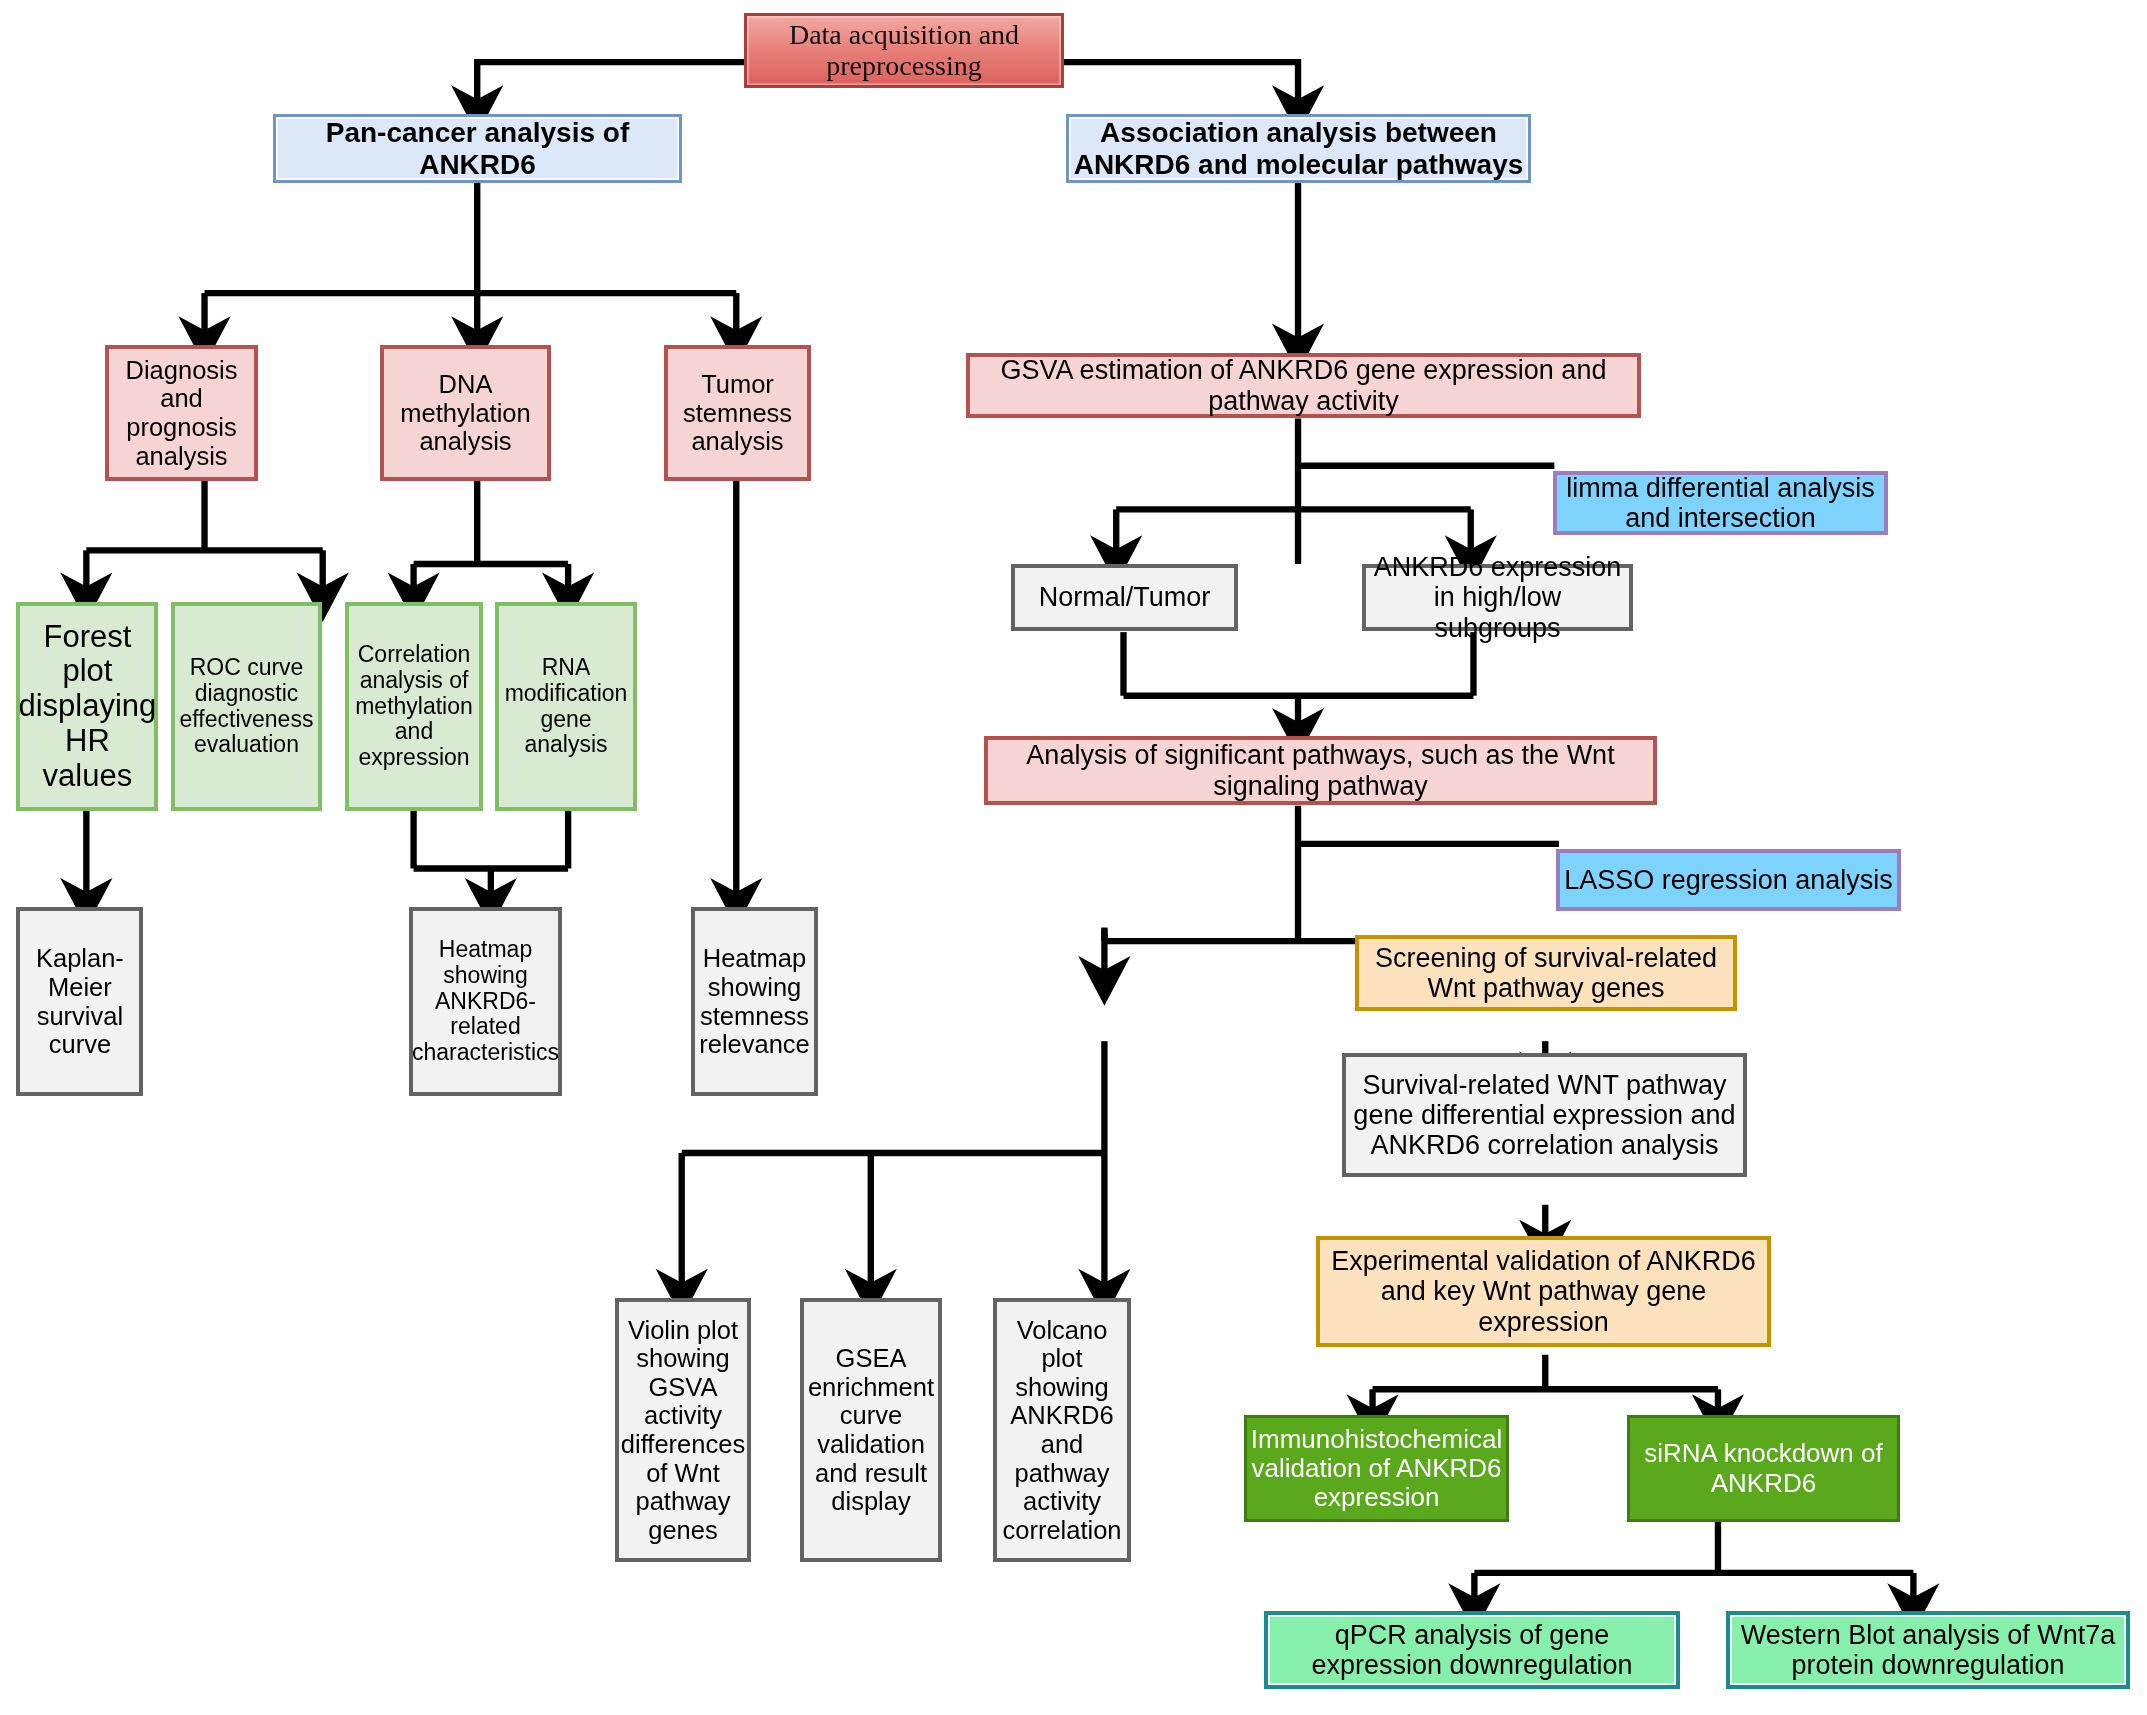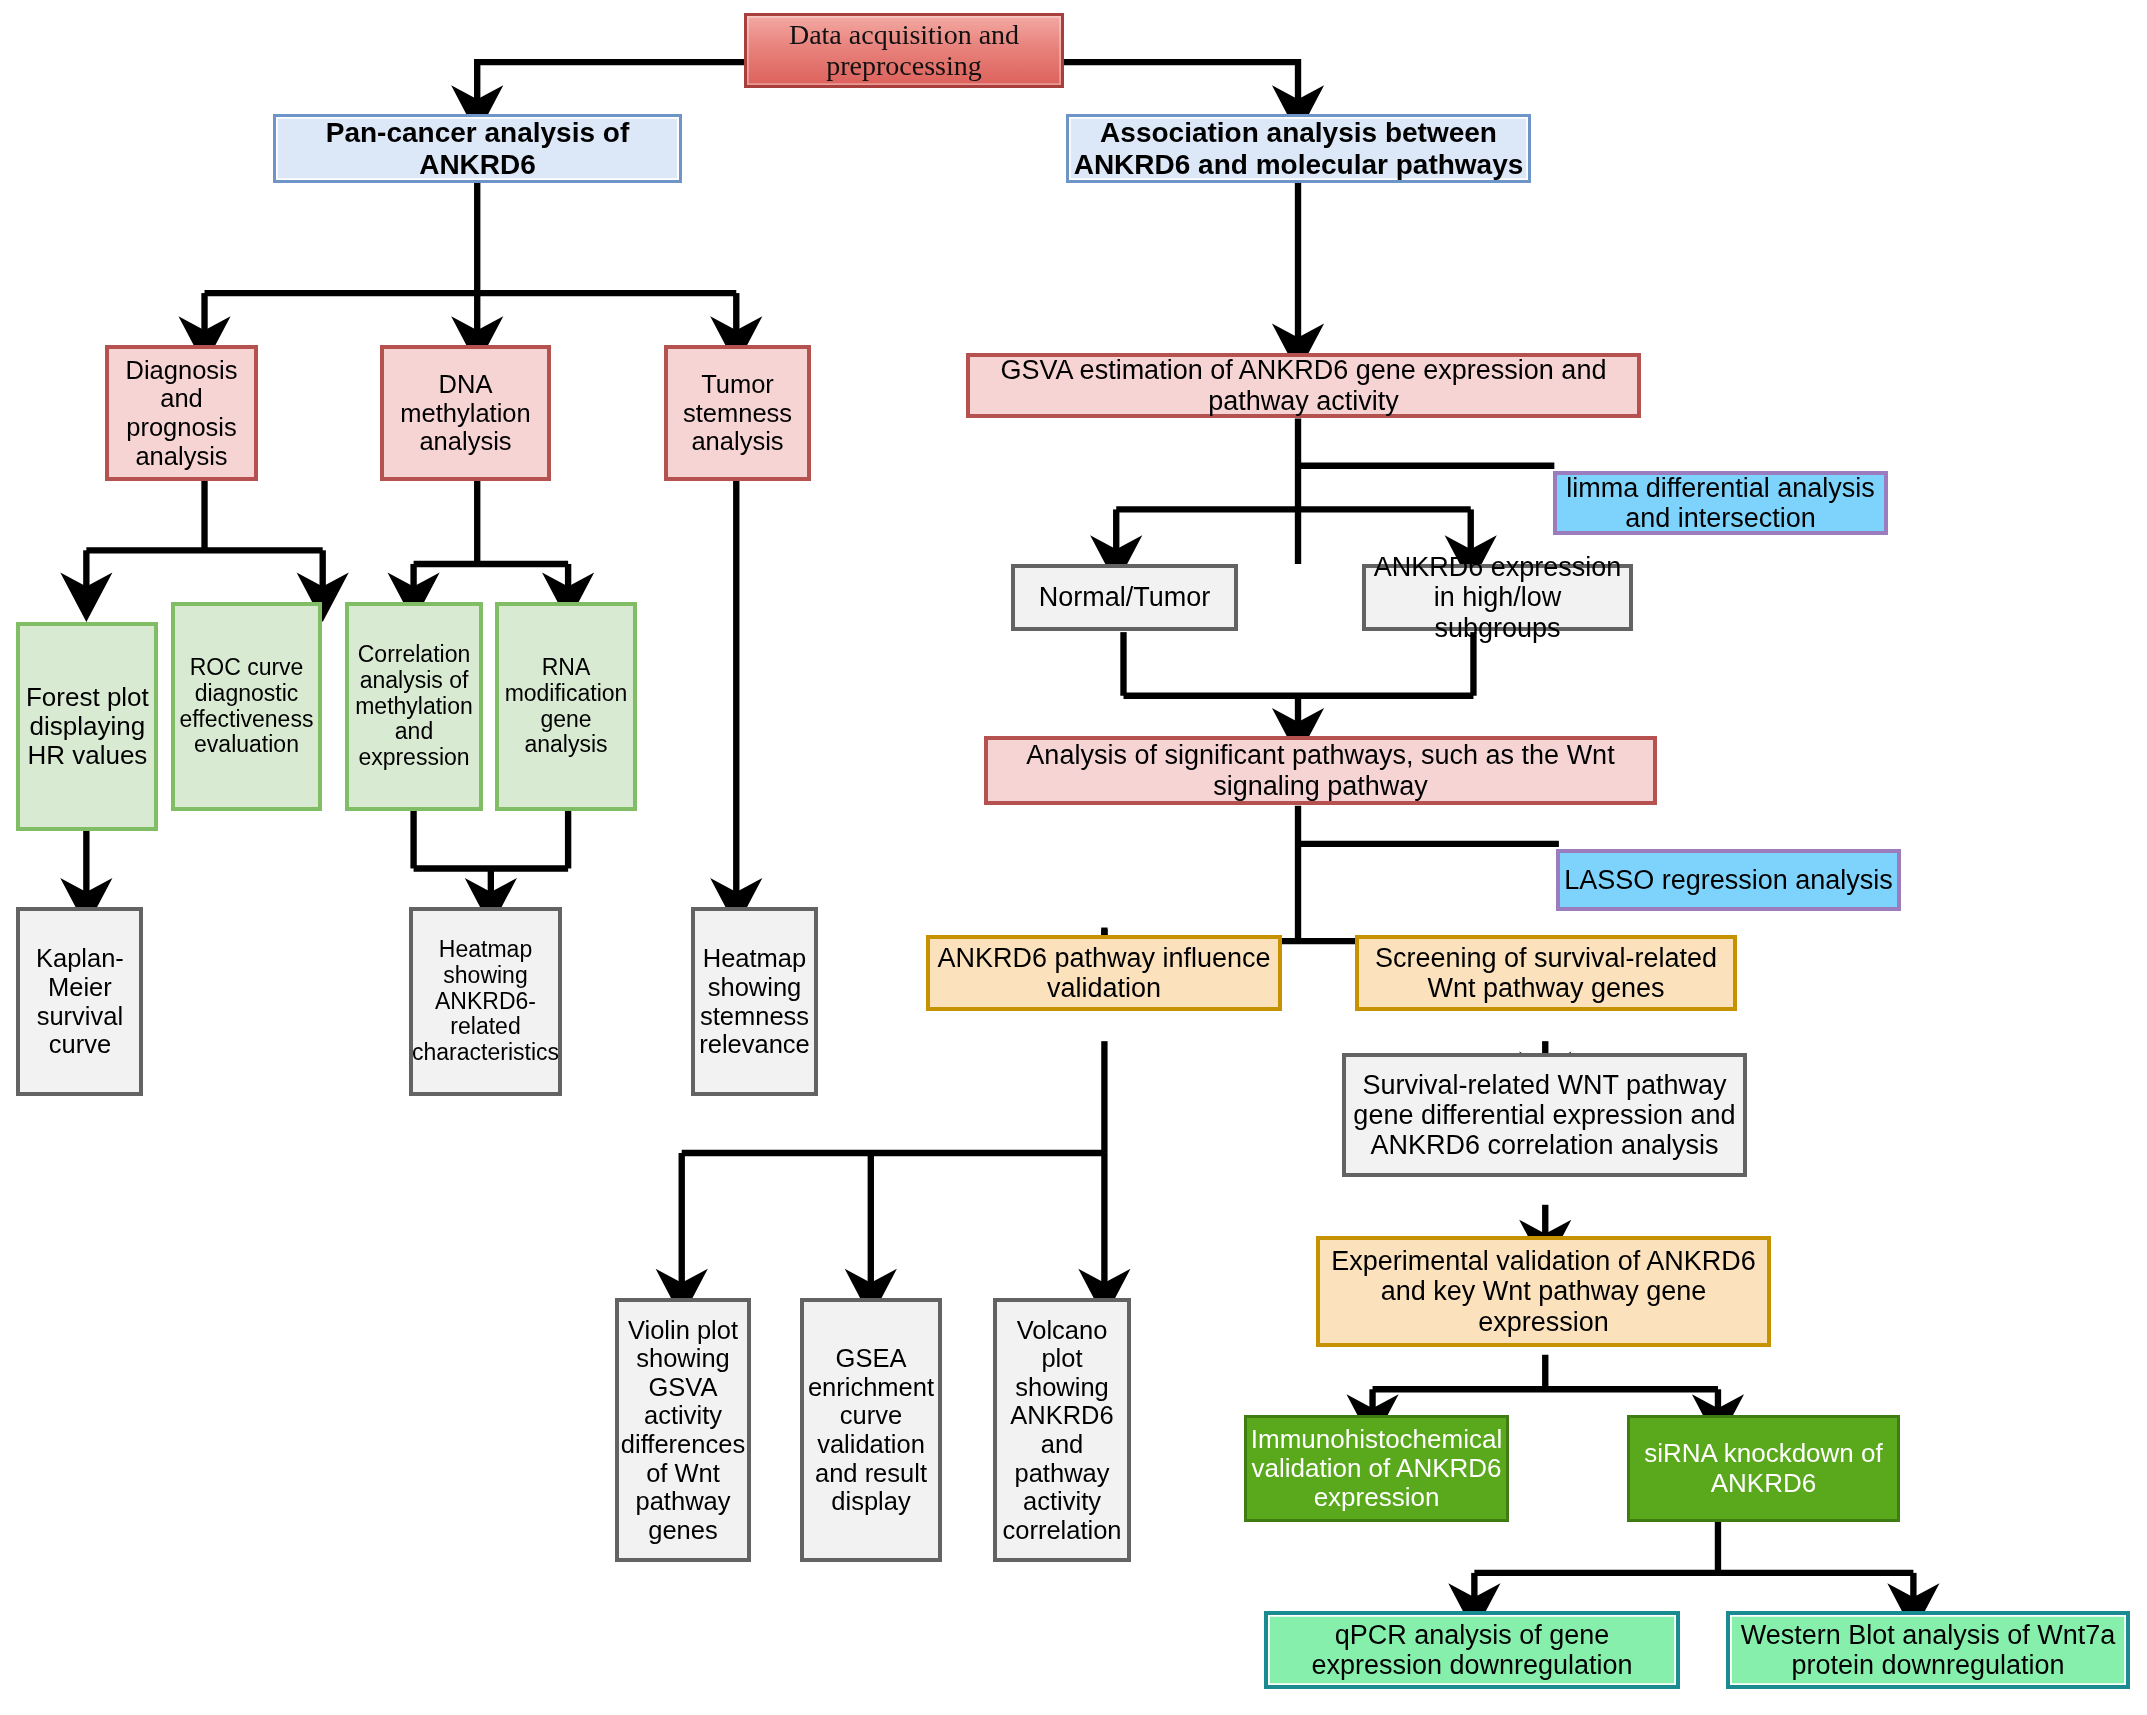--- a/index.html
+++ b/index.html
@@ -133,21 +133,21 @@
   </div>
 
   <div class="node n-pink" style="left:380px;top:345px;width:171px;height:136px;font-size:25.5px;">
     <span>DNA methylation analysis</span>
   </div>
 
   <div class="node n-pink" style="left:664px;top:345px;width:147px;height:136px;font-size:25.5px;">
     <span>Tumor stemness analysis</span>
   </div>
 
-  <div class="node n-green" style="left:16.4px;top:622px;width:142px;height:209px;font-size:26px;">
+  <div class="node n-green" style="left:16.4px;top:602px;width:142px;height:209px;font-size:31px;">
     <span>Forest plot displaying HR values</span>
   </div>
 
   <div class="node n-green" style="left:171px;top:602px;width:151px;height:209px;font-size:23px;">
     <span>ROC curve diagnostic effectiveness evaluation</span>
   </div>
 
   <div class="node n-green" style="left:345px;top:602px;width:138px;height:209px;font-size:23px;">
     <span>Correlation analysis of methylation and expression</span>
   </div>
@@ -185,23 +185,20 @@
   </div>
 
   <div class="node n-pink" style="left:984px;top:736px;width:673px;height:69px;font-size:27px;">
     <span>Analysis of significant pathways, such as the Wnt signaling pathway</span>
   </div>
 
   <div class="node n-purple" style="left:1556px;top:813px;width:345px;height:62px;font-size:27px;">
     <span>LASSO regression analysis</span>
   </div>
 
-  <div class="node n-orange" style="left:926px;top:935px;width:356px;height:76px;font-size:27px;">
-    <span>ANKRD6 pathway influence validation</span>
-  </div>
 
   <div class="node n-orange" style="left:1355px;top:935px;width:382px;height:76px;font-size:27px;">
     <span>Screening of survival-related Wnt pathway genes</span>
   </div>
 
   <div class="node n-gray" style="left:1342px;top:1053px;width:405px;height:124px;font-size:27px;">
     <span>Survival-related WNT pathway gene differential expression and ANKRD6 correlation analysis</span>
   </div>
 
   <div class="node n-orange" style="left:1316px;top:1236px;width:455px;height:111px;font-size:27px;">

